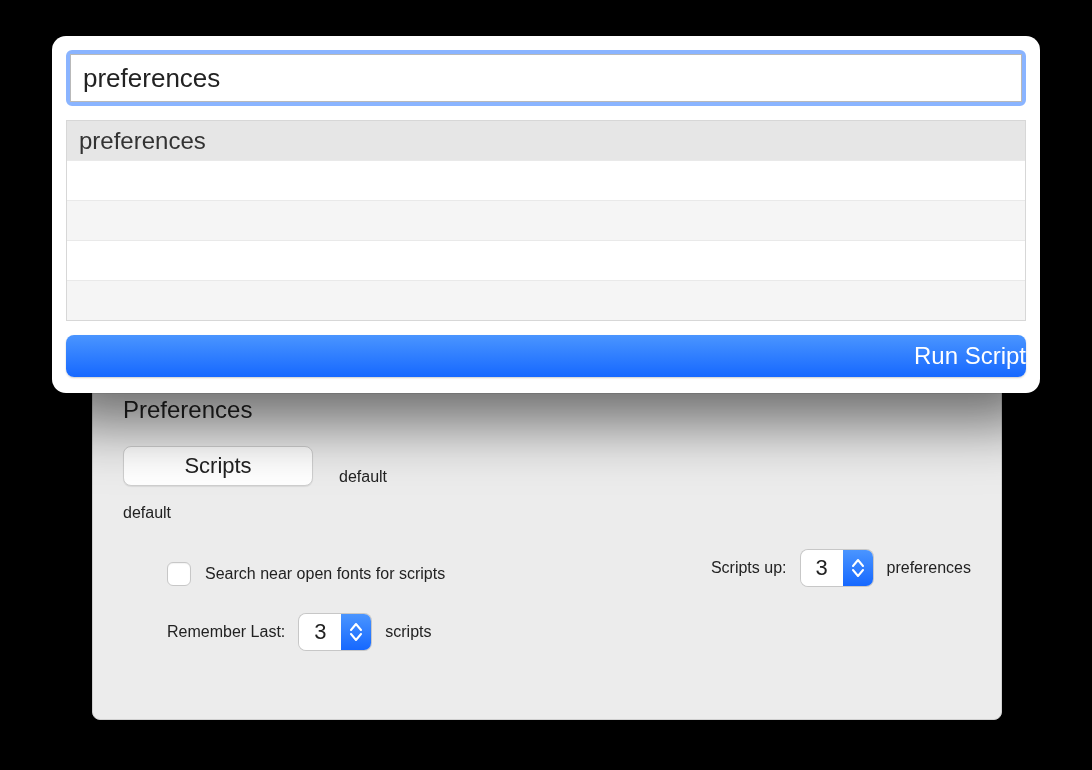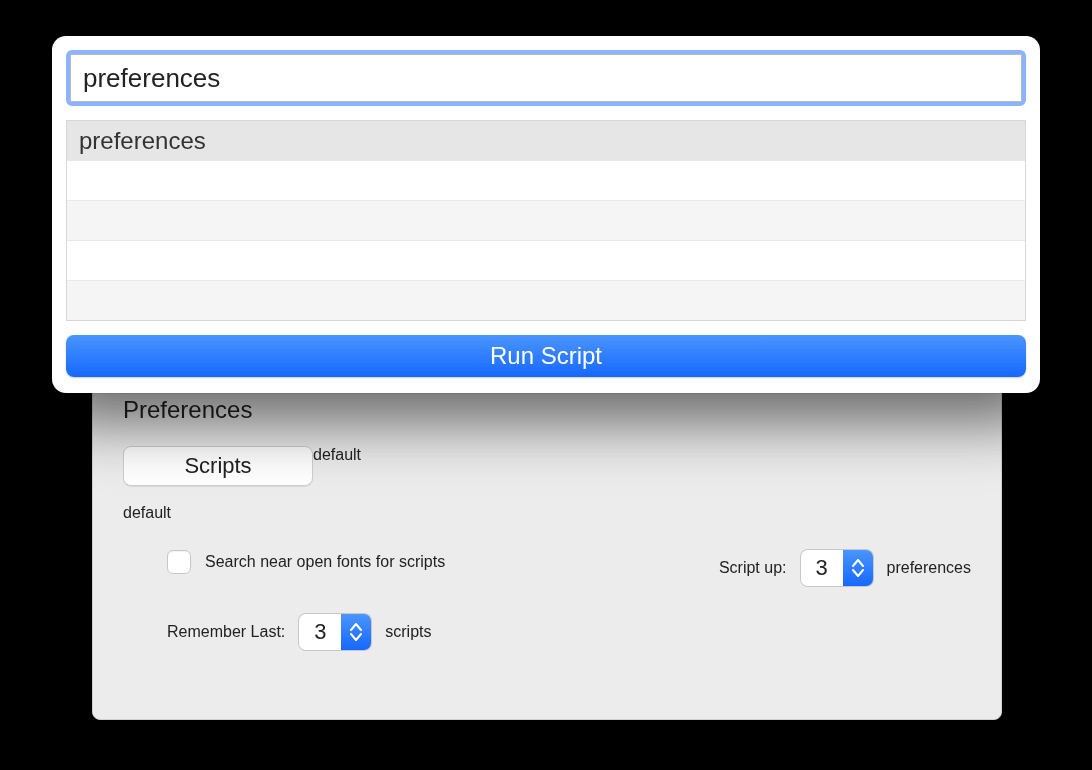--- a/index.html
+++ b/index.html
@@ -26,21 +26,22 @@
       padding: 30px 30px;
       color: #222;
       font-size: 24px;
     }
     .prefs-title {
       font-size: 24px;
       margin-bottom: 22px;
     }
     .prefs-row {
       display: flex;
-      align-items: flex-start;
+      align-items: flex-end;
+      gap: 26px;
       margin-bottom: 18px;
     }
     .prefs-row.inline-two {
       justify-content: space-between;
       margin-top: 28px;
       margin-bottom: 28px;
     }
     .prefs-row-group {
       display: flex;
       align-items: center;
@@ -156,21 +157,21 @@
       width: 100%;
       height: 42px;
       background: linear-gradient(#4a95ff, #1668ff);
       border: none;
       border-radius: 8px;
       color: #fff;
       font-size: 24px;
       box-shadow: 0 1px 2px rgba(0,0,0,0.2);
       display: flex;
       align-items: center;
-      justify-content: center;
+      justify-content: flex-end;
       cursor: default;
     }
   </style>
 </head>
 <body>
 
 <div class="prefs-panel">
   <div class="prefs-title">Preferences</div>
 
   <div class="prefs-row">
@@ -183,21 +184,21 @@
   <div class="prefs-row">
     <div class="value-label">default</div>
   </div>
 
   <div class="prefs-row inline-two">
     <div class="prefs-row-group">
       <div class="checkbox"></div>
       <div class="value-label">Search near open fonts for scripts</div>
     </div>
     <div class="prefs-row-group">
-      <div class="value-label">Script up:</div>
+      <div class="value-label">Scripts up:</div>
       <div class="stepper">
         <div class="stepper-val">3</div>
         <div class="stepper-arrows">
           <svg width="12" height="8" viewBox="0 0 12 8">
               <path d="M1 7 L6 1 L11 7" fill="none" stroke="#fff" stroke-width="2" stroke-linecap="round" stroke-linejoin="round"></path>
             </svg>
           <svg width="12" height="8" viewBox="0 0 12 8">
               <path d="M1 1 L6 7 L11 1" fill="none" stroke="#fff" stroke-width="2" stroke-linecap="round" stroke-linejoin="round"></path>
             </svg>
         </div>

